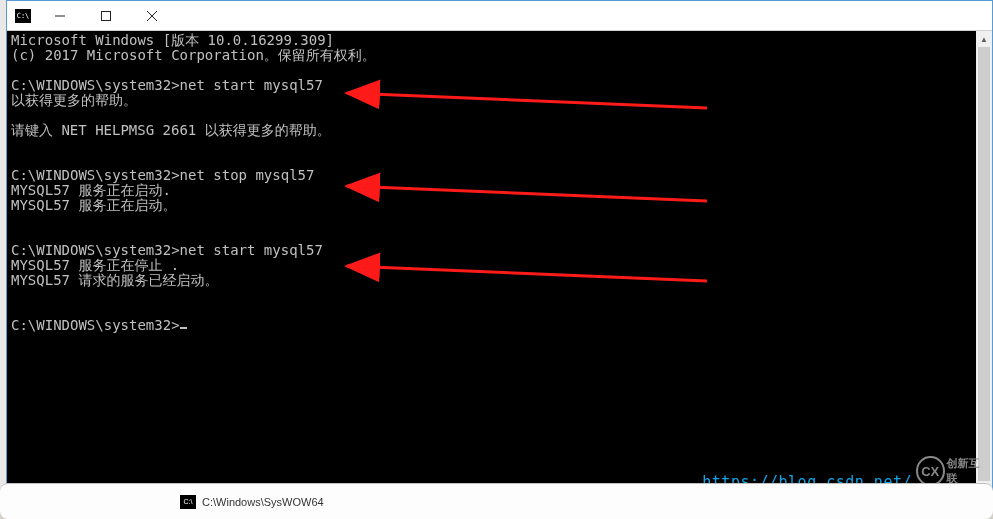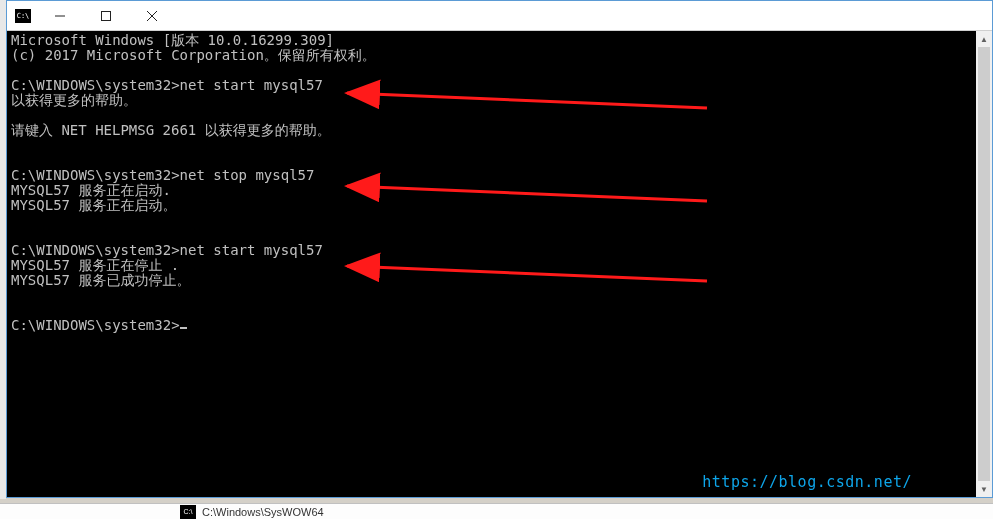--- a/index.html
+++ b/index.html
@@ -150,27 +150,28 @@
     font-size: 11px;
     margin-left: 2px;
     font-weight: bold;
   }
   
   .taskbar-frag {
     position: absolute;
     left: 0;
     bottom: 0;
     width: 993px;
-    height: 16px;
+    height: 36px;
     background: #fdfdfd;
     border-top: 1px solid #c0c0c0;
     display: flex;
     align-items: center;
     font-size: 11px;
     color: #333;
+    border-radius: 8px;
   }
   .taskbar-frag .tb-icon {
     margin-left: 180px;
     width: 16px; height: 14px;
     background: #000;
     color: #fff;
     font-size: 7px;
     display: flex; align-items:center; justify-content:center;
     margin-right: 6px;
   }
@@ -219,21 +220,21 @@
 <span>请键入 NET HELPMSG 2661 以获得更多的帮助。</span>
 <span></span>
 <span></span>
 <span>C:\WINDOWS\system32&gt;net stop mysql57</span>
 <span>MYSQL57 服务正在启动.</span>
 <span>MYSQL57 服务正在启动。</span>
 <span></span>
 <span></span>
 <span>C:\WINDOWS\system32&gt;net start mysql57</span>
 <span>MYSQL57 服务正在停止 .</span>
-<span>MYSQL57 服务已成功停止。</span>
+<span>MYSQL57 请求的服务已经启动。</span>
 <span></span>
 <span></span>
 <span>C:\WINDOWS\system32&gt;</span><span class="cursor"></span></div>
 
     <div class="scrollbar">
       <div class="sb-btn">
         <span>▲</span>
       </div>
       <div class="sb-track">
         <div class="sb-thumb"></div>
@@ -258,19 +259,23 @@
         <line x1="20" y1="15" x2="380" y2="30" stroke="#ff1a1a" stroke-width="3" marker-start="url(#ah1)"></line>
       </svg>
     </div>
     <div class="arrow" style="left:320px; top:220px;">
       <svg width="400" height="40">
         <line x1="20" y1="15" x2="380" y2="30" stroke="#ff1a1a" stroke-width="3" marker-start="url(#ah1)"></line>
       </svg>
     </div>
 
     <div class="watermark-url">https://blog.csdn.net/</div>
+    <div class="watermark-logo">
+      <div class="logo-circle">CX</div>
+      <div class="logo-text">创新互联</div>
+    </div>
   </div>
 </div>
 
 <div class="taskbar-frag">
   <div class="tb-icon">C:\</div>
   <span>C:\Windows\SysWOW64</span>
 </div>
 
 </body></html>

